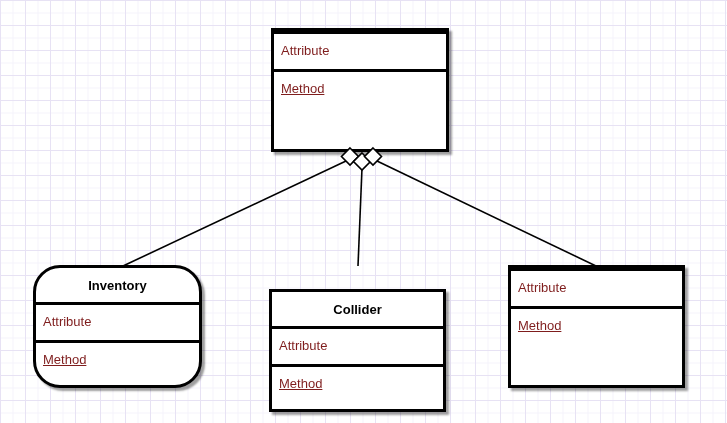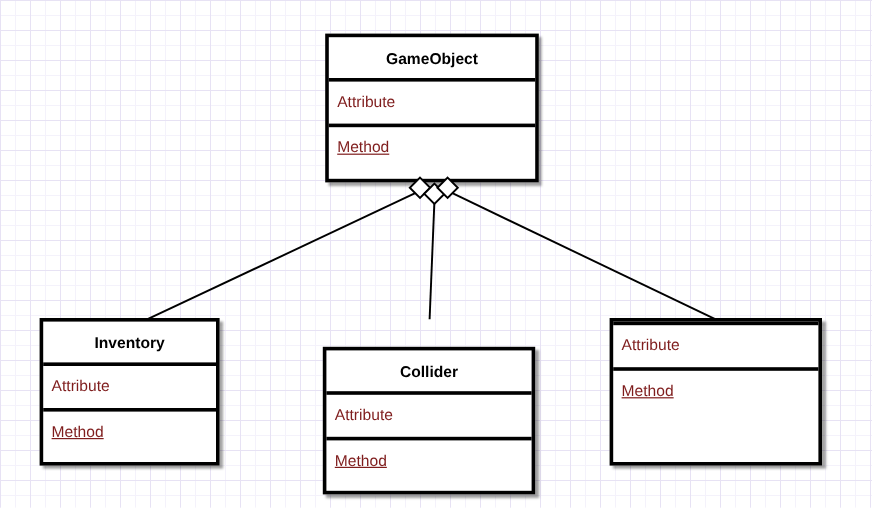--- a/index.html
+++ b/index.html
@@ -43,21 +43,21 @@
     box-sizing: border-box;
     border-top: 3px solid #000000;
     font-size: 13px;
     color: #7f1d1d;
     padding: 9px 4px 0 7px;
   }
   .uml-row.attribute { height: 38px; }
   .uml-row.method { flex: 1; text-decoration: underline; }
 
   #gameobject        { left: 271px; top: 28px;  width: 178px; height: 124px; }
-  #inventory         { left: 33px;  top: 265px; width: 150px; height: 123px; }
+  #inventory         { left: 33px;  top: 265px; width: 169px; height: 123px; border-radius: 27px; }
   #collider          { left: 269px; top: 265px; width: 177px; height: 123px; margin-top: 24px; }
   #playercontroller  { left: 508px; top: 265px; width: 177px; height: 123px; }
 
   svg.connectors {
     position: absolute;
     left: 0; top: 0;
     width: 727px;
     height: 423px;
     z-index: 5;
     pointer-events: none;
@@ -71,21 +71,20 @@
     stroke: #000000;
     stroke-width: 1.6;
   }
 </style>
 </head>
 <body>
 
 <div class="canvas">
 
   <div class="uml-class" id="gameobject">
-    <div class="uml-title">GameObject</div>
     <div class="uml-row attribute">Attribute</div>
     <div class="uml-row method">Method</div>
   </div>
 
   <div class="uml-class" id="inventory">
     <div class="uml-title">Inventory</div>
     <div class="uml-row attribute">Attribute</div>
     <div class="uml-row method">Method</div>
   </div>
 

